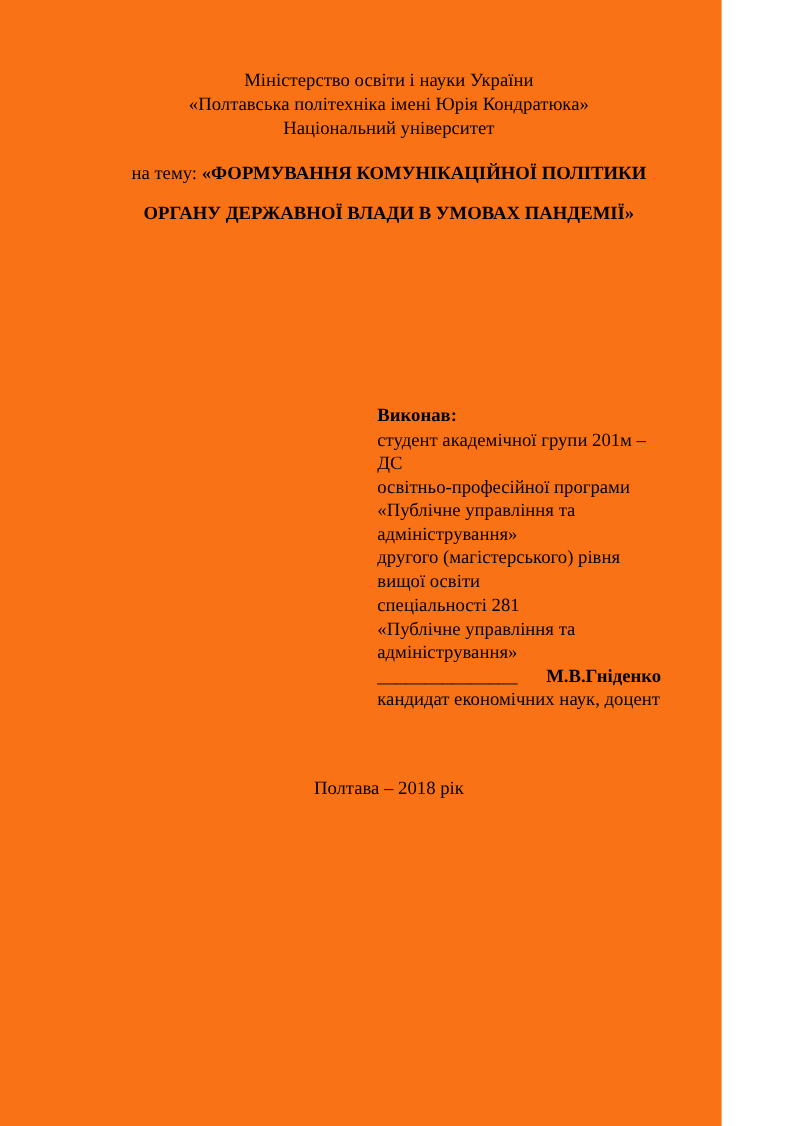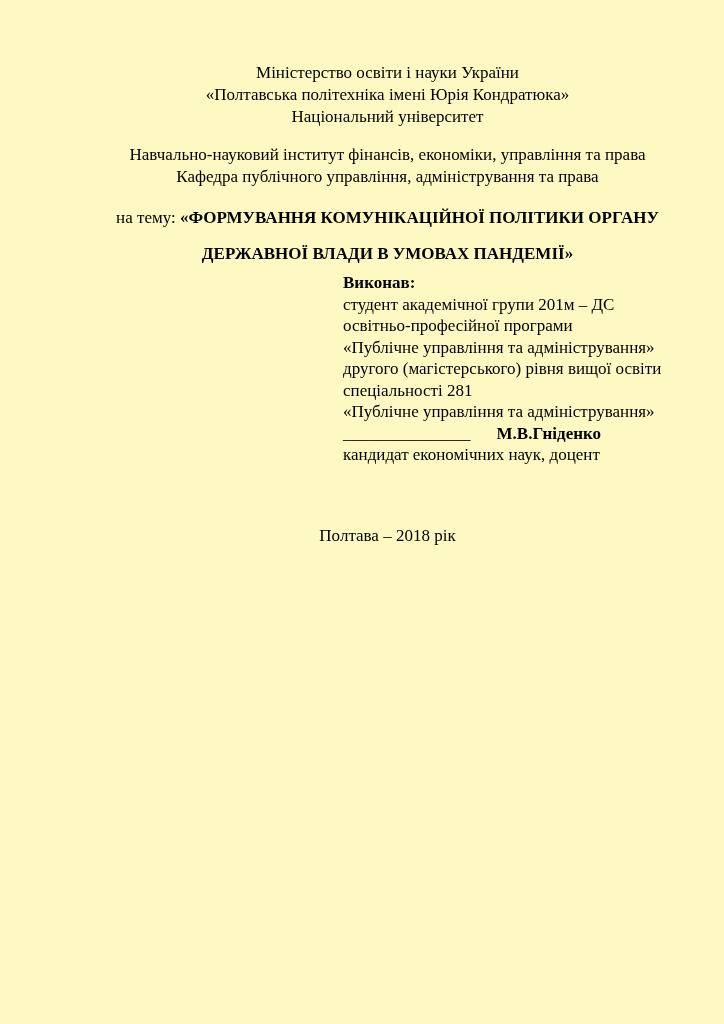--- a/index.html
+++ b/index.html
@@ -3,23 +3,23 @@
 <meta charset="utf-8">
 <style>
   * { margin: 0; padding: 0; box-sizing: border-box; }
   html, body {
     background: #ffffff;
     font-family: "Liberation Serif", "DejaVu Serif", serif;
     color: #000000;
   }
   .page {
     position: relative;
-    width: 724px;
+    width: 656px;
     height: 1024px;
-    background: #fef9c3;
+    background: #f97316;
     padding: 62px 52px 0 103px; 
     overflow: hidden;
   }
   p { font-size: 17px; line-height: 22px; }
   .center { text-align: center; }
   .bold { font-weight: bold; }
 
   .institute-block { margin-top: 16px; }
 
   .work-title {
@@ -29,44 +29,41 @@
 
   .topic {
     margin-top: 12px;
     line-height: 36px;
     font-weight: bold;
     text-align: center;
   }
   .topic-prefix { font-weight: normal; }
 
   .author-block {
+    margin-top: 155px;
     margin-left: 240px;
   }
   .author-block p { line-height: 21.5px; }
 
   .sig-name-1 { margin-left: 26px; font-weight: bold; }
   .sig-name-2 { margin-left: 12px; }
 
   .footer { margin-top: 59px; }
 </style>
 </head>
 <body>
 
 <div class="page">
 
   <div class="header-block center">
     <p>Міністерство освіти і науки України</p>
     <p>«Полтавська політехніка імені Юрія Кондратюка»</p>
     <p>Національний університет</p>
   </div>
 
-  <div class="institute-block center">
-    <p>Навчально-науковий інститут фінансів, економіки, управління та права</p>
-    <p>Кафедра публічного управління, адміністрування та права</p>
-  </div>
 
 
   <p class="topic center">
     <span class="topic-prefix">на тему: </span><span>«ФОРМУВАННЯ КОМУНІКАЦІЙНОЇ ПОЛІТИКИ ОРГАНУ ДЕРЖАВНОЇ ВЛАДИ В УМОВАХ ПАНДЕМІЇ»</span>
   </p>
 
   <div class="author-block">
     <p class="bold">Виконав:</p>
     <p>студент академічної групи 201м – ДС</p>
     <p>освітньо-професійної програми</p>

